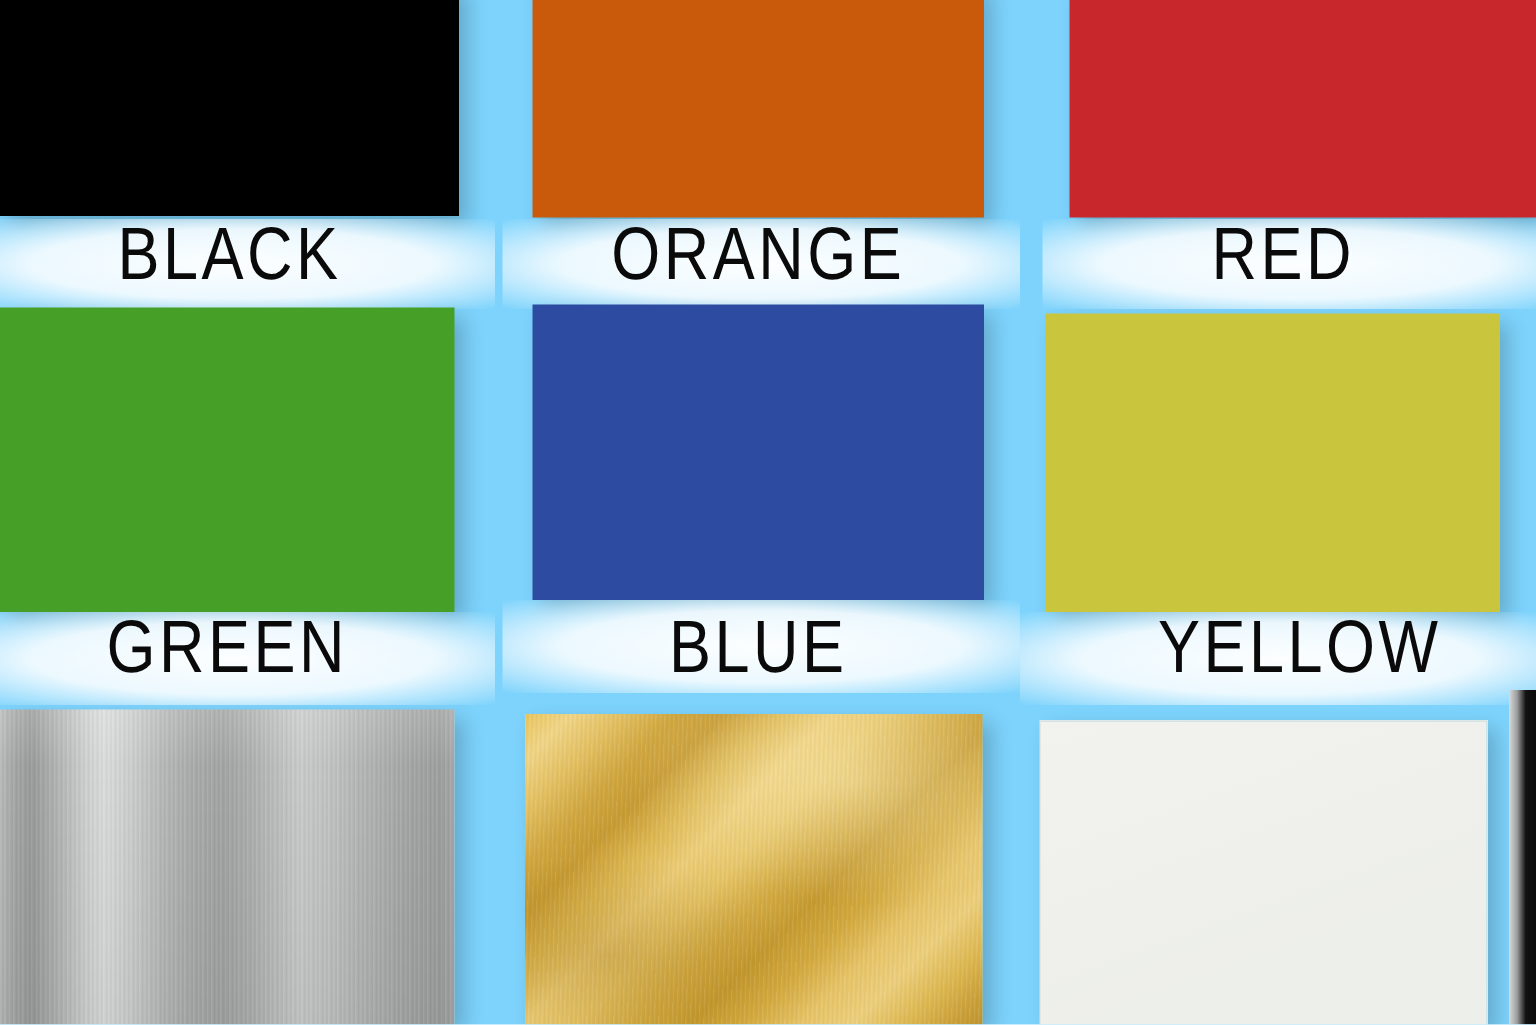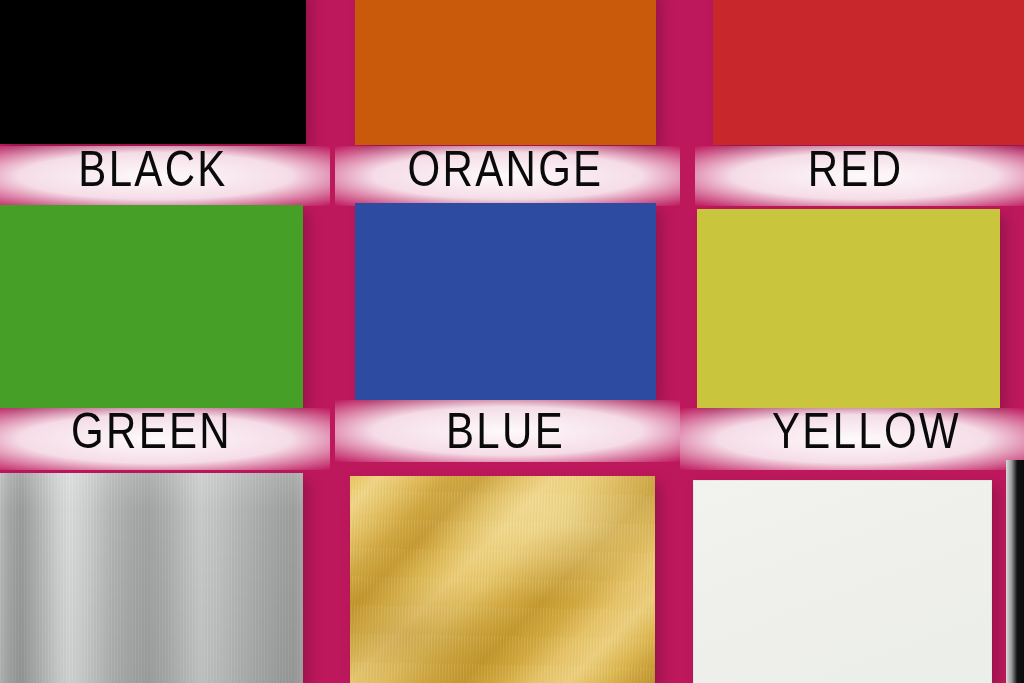--- a/index.html
+++ b/index.html
@@ -8,21 +8,21 @@
     padding: 0;
     background: #ffffff;
   }
   body {
     font-family: "Liberation Sans", sans-serif;
   }
   #stage {
     position: relative;
     width: 1024px;
     height: 683px;
-    background: #be185d;
+    background: #7dd3fc;
     overflow: hidden;
   }
 
   
   .swatch {
     position: absolute;
     box-sizing: border-box;
   }
   .swatch .chip {
     position: absolute;

